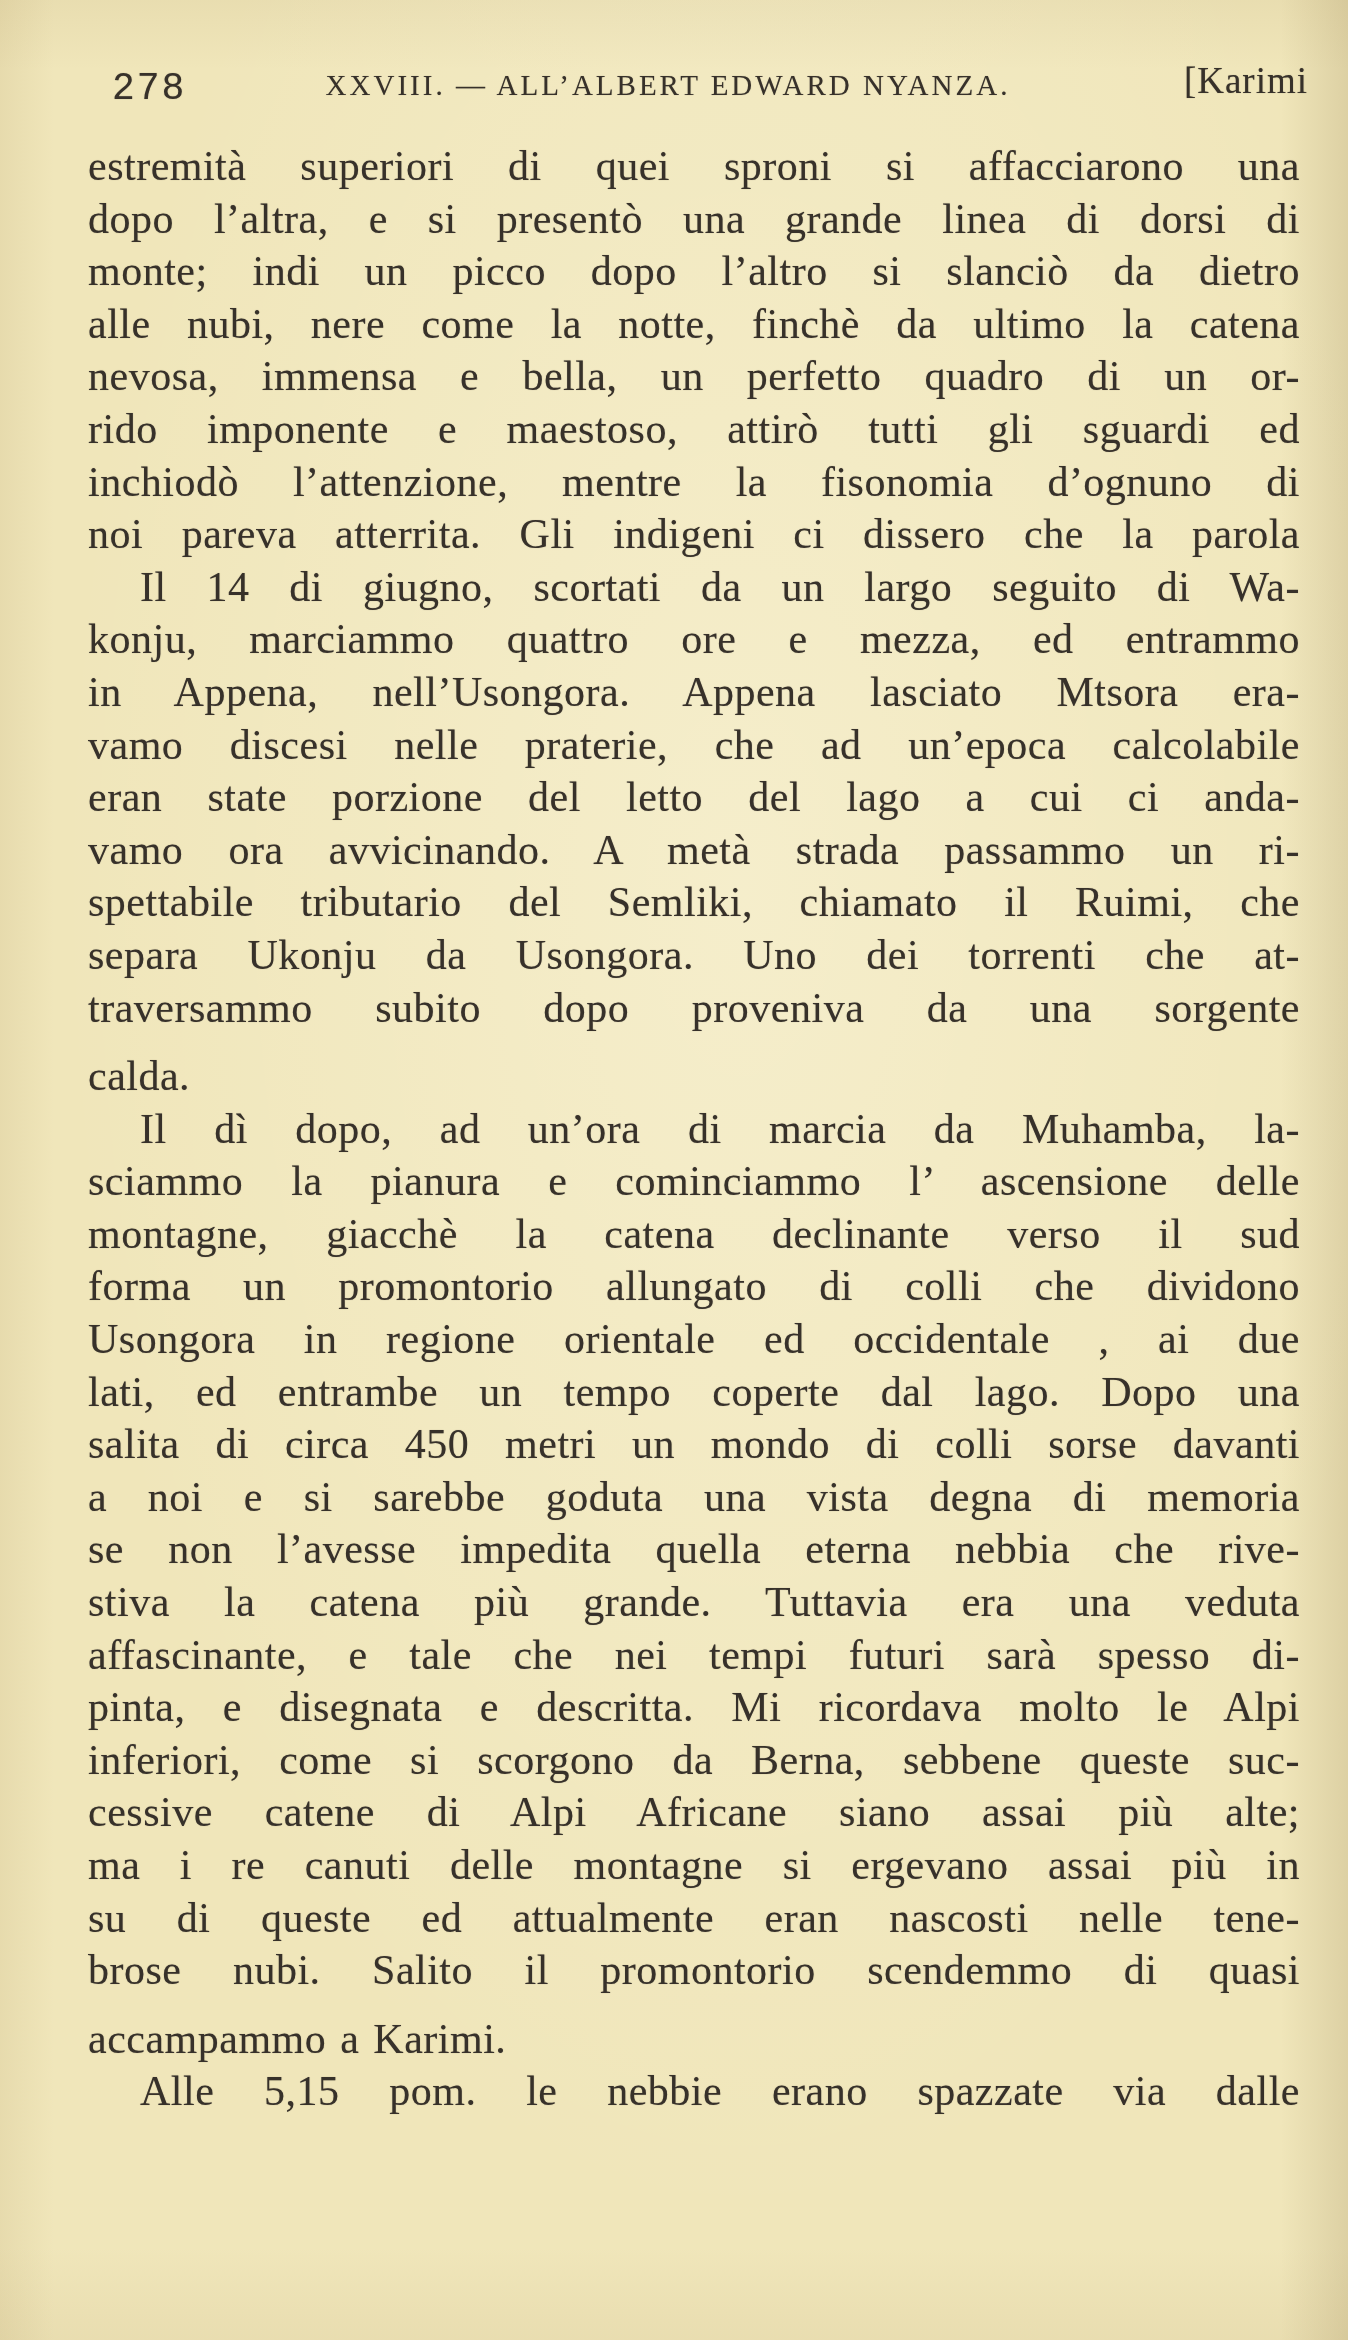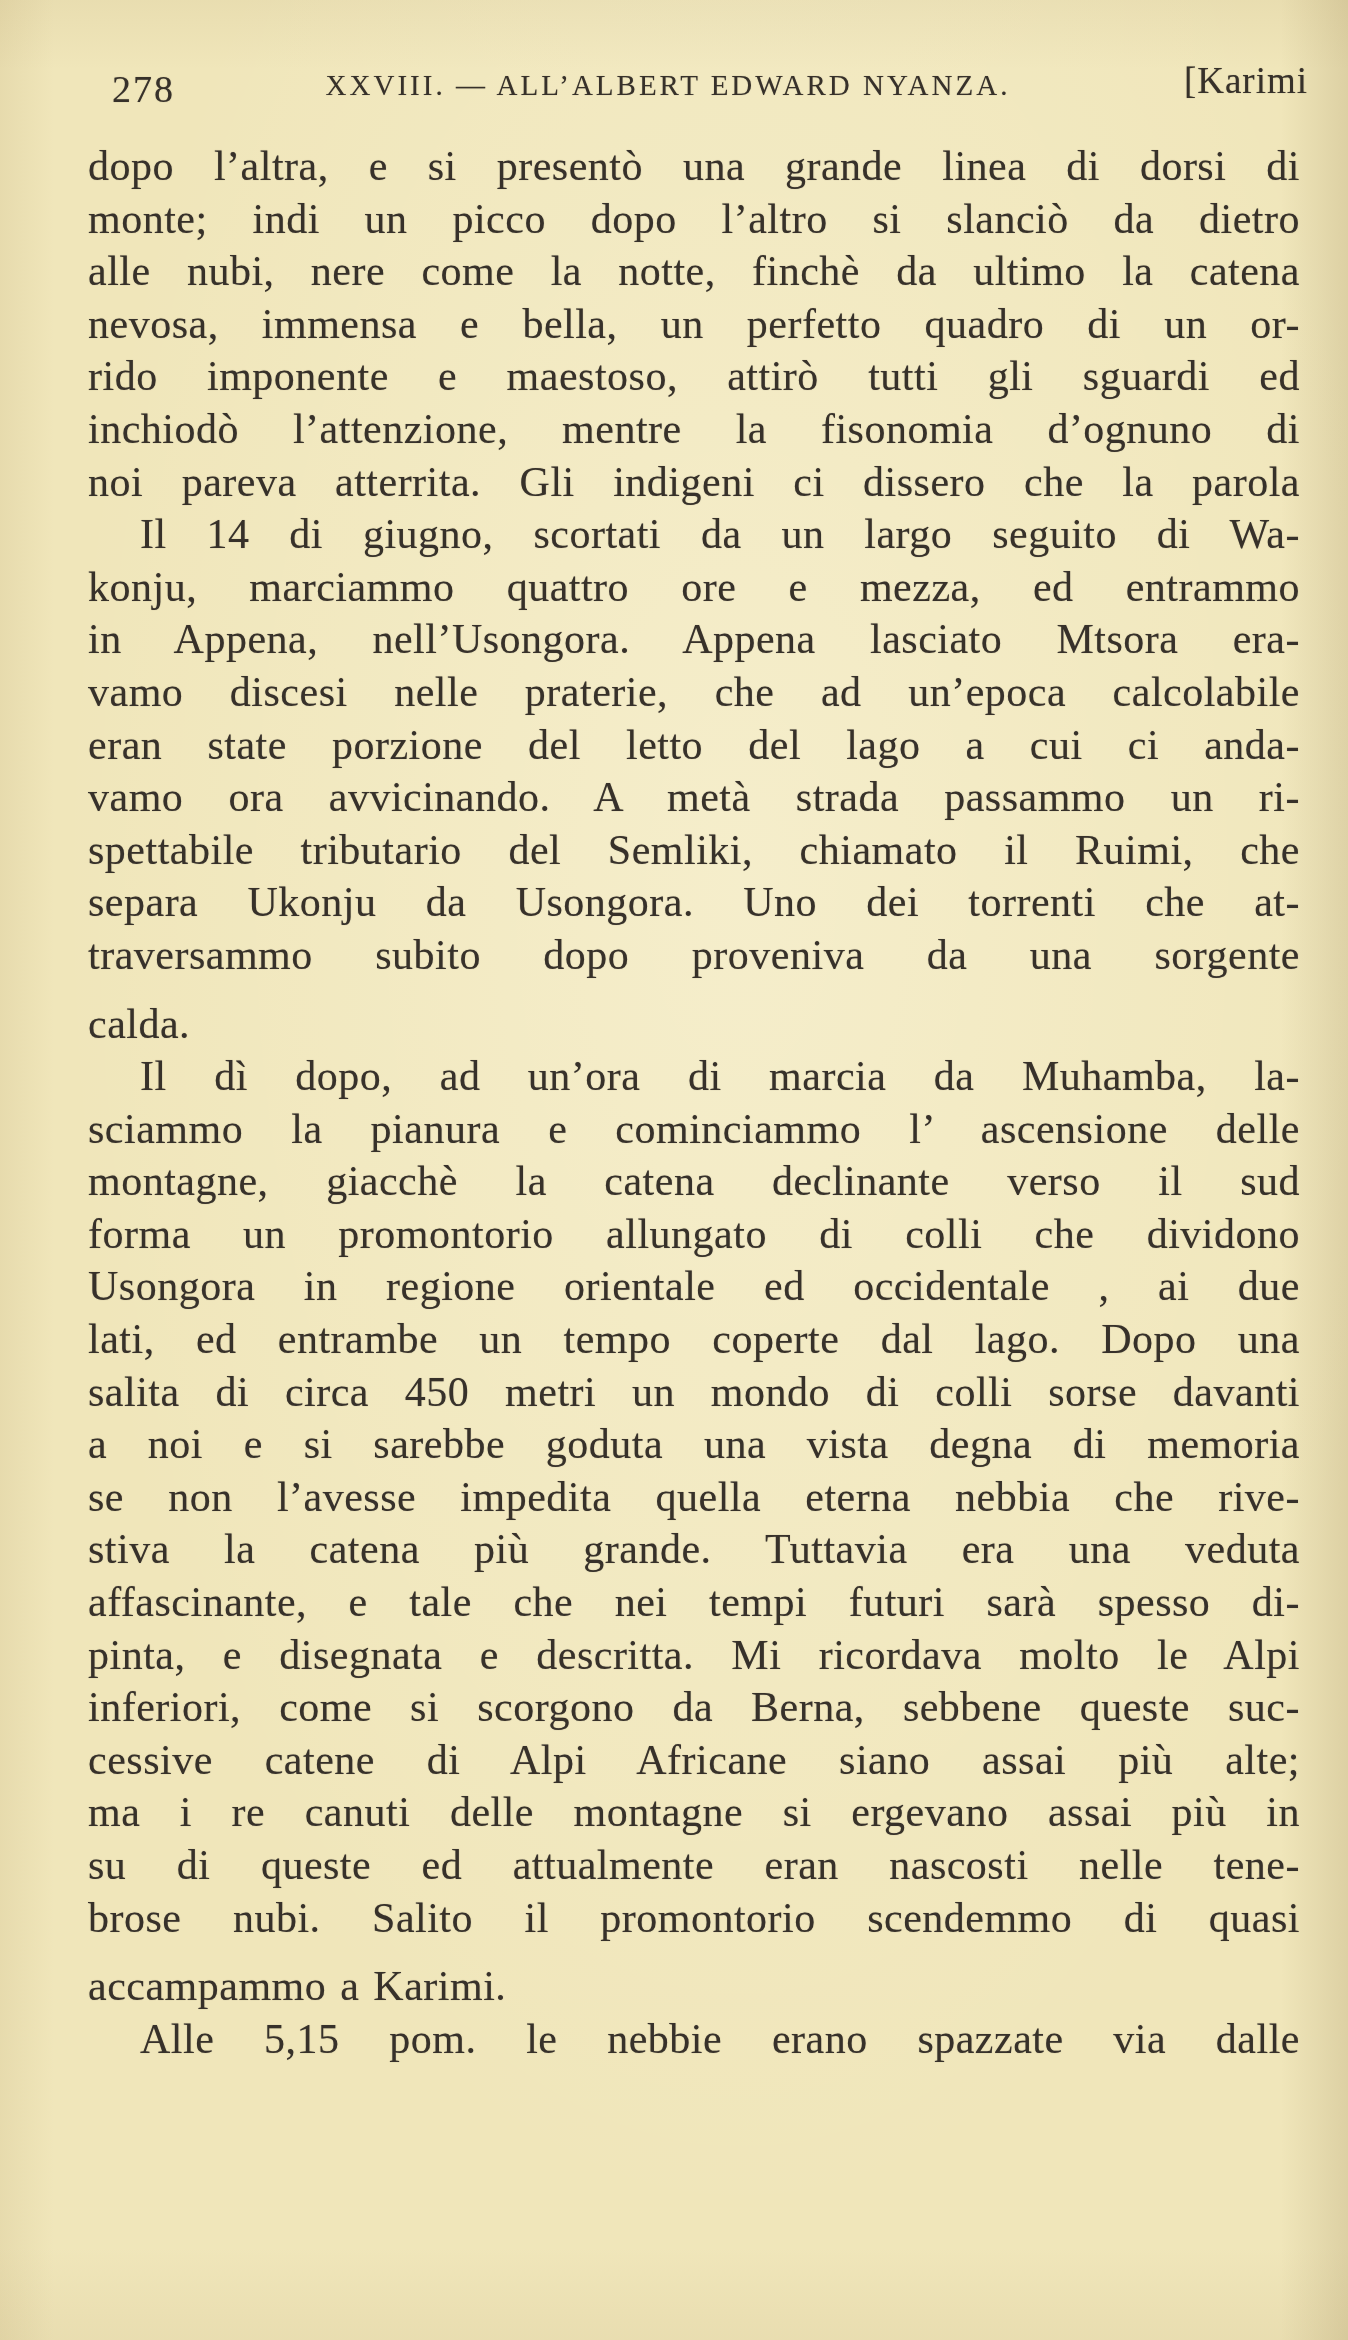--- a/index.html
+++ b/index.html
@@ -17,20 +17,21 @@
       linear-gradient(to right, rgba(148,118,58,0.10) 0%, rgba(0,0,0,0) 4%, rgba(0,0,0,0) 95%, rgba(120,95,45,0.16) 100%),
       linear-gradient(to bottom, rgba(148,118,58,0.08) 0%, rgba(0,0,0,0) 3%, rgba(0,0,0,0) 96%, rgba(148,118,58,0.08) 100%);
     color:#37312a;
   }
   
   .header{position:absolute;left:0;top:0;width:100%;height:120px;}
   .page-number{
     position:absolute;left:112px;top:70px;
     font-size:38px;line-height:38px;letter-spacing:2px;
     text-shadow:0 0 1px rgba(55,49,42,0.45);
+    font-family:Liberation Mono, monospace;
   }
   .running-title{
     position:absolute;left:88px;top:70px;width:1160px;
     text-align:center;
     font-size:29px;line-height:30px;letter-spacing:3px;
     text-shadow:0 0 1px rgba(55,49,42,0.40);
     white-space:nowrap;
   }
   .header-right{
     position:absolute;right:40px;top:62px;
@@ -62,20 +63,21 @@
 
 <div class="page">
   <div class="header">
     <span class="page-number">278</span>
     <span class="running-title">XXVIII. — ALL’ALBERT EDWARD NYANZA.</span>
     <span class="header-right">[Karimi</span>
   </div>
 
   <div class="text-block">
       <div class="paragraph">
+        <div class="line">estremità superiori di quei sproni si affacciarono una</div>
         <div class="line">dopo l’altra, e si presentò una grande linea di dorsi di</div>
         <div class="line">monte; indi un picco dopo l’altro si slanciò da dietro</div>
         <div class="line">alle nubi, nere come la notte, finchè da ultimo la catena</div>
         <div class="line">nevosa, immensa e bella, un perfetto quadro di un or-</div>
         <div class="line">rido imponente e maestoso, attirò tutti gli sguardi ed</div>
         <div class="line">inchiodò l’attenzione, mentre la fisonomia d’ognuno di</div>
         <div class="line">noi pareva atterrita. Gli indigeni ci dissero che la parola</div>
       </div>
       <div class="paragraph">
         <div class="line indent">Il 14 di giugno, scortati da un largo seguito di Wa-</div>

